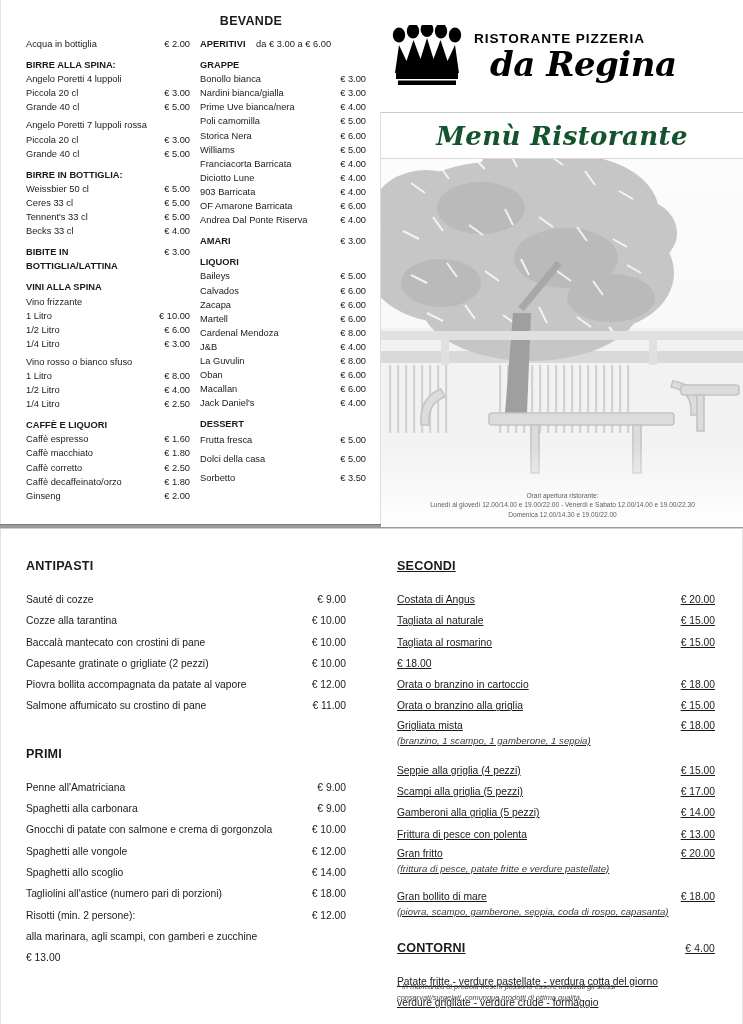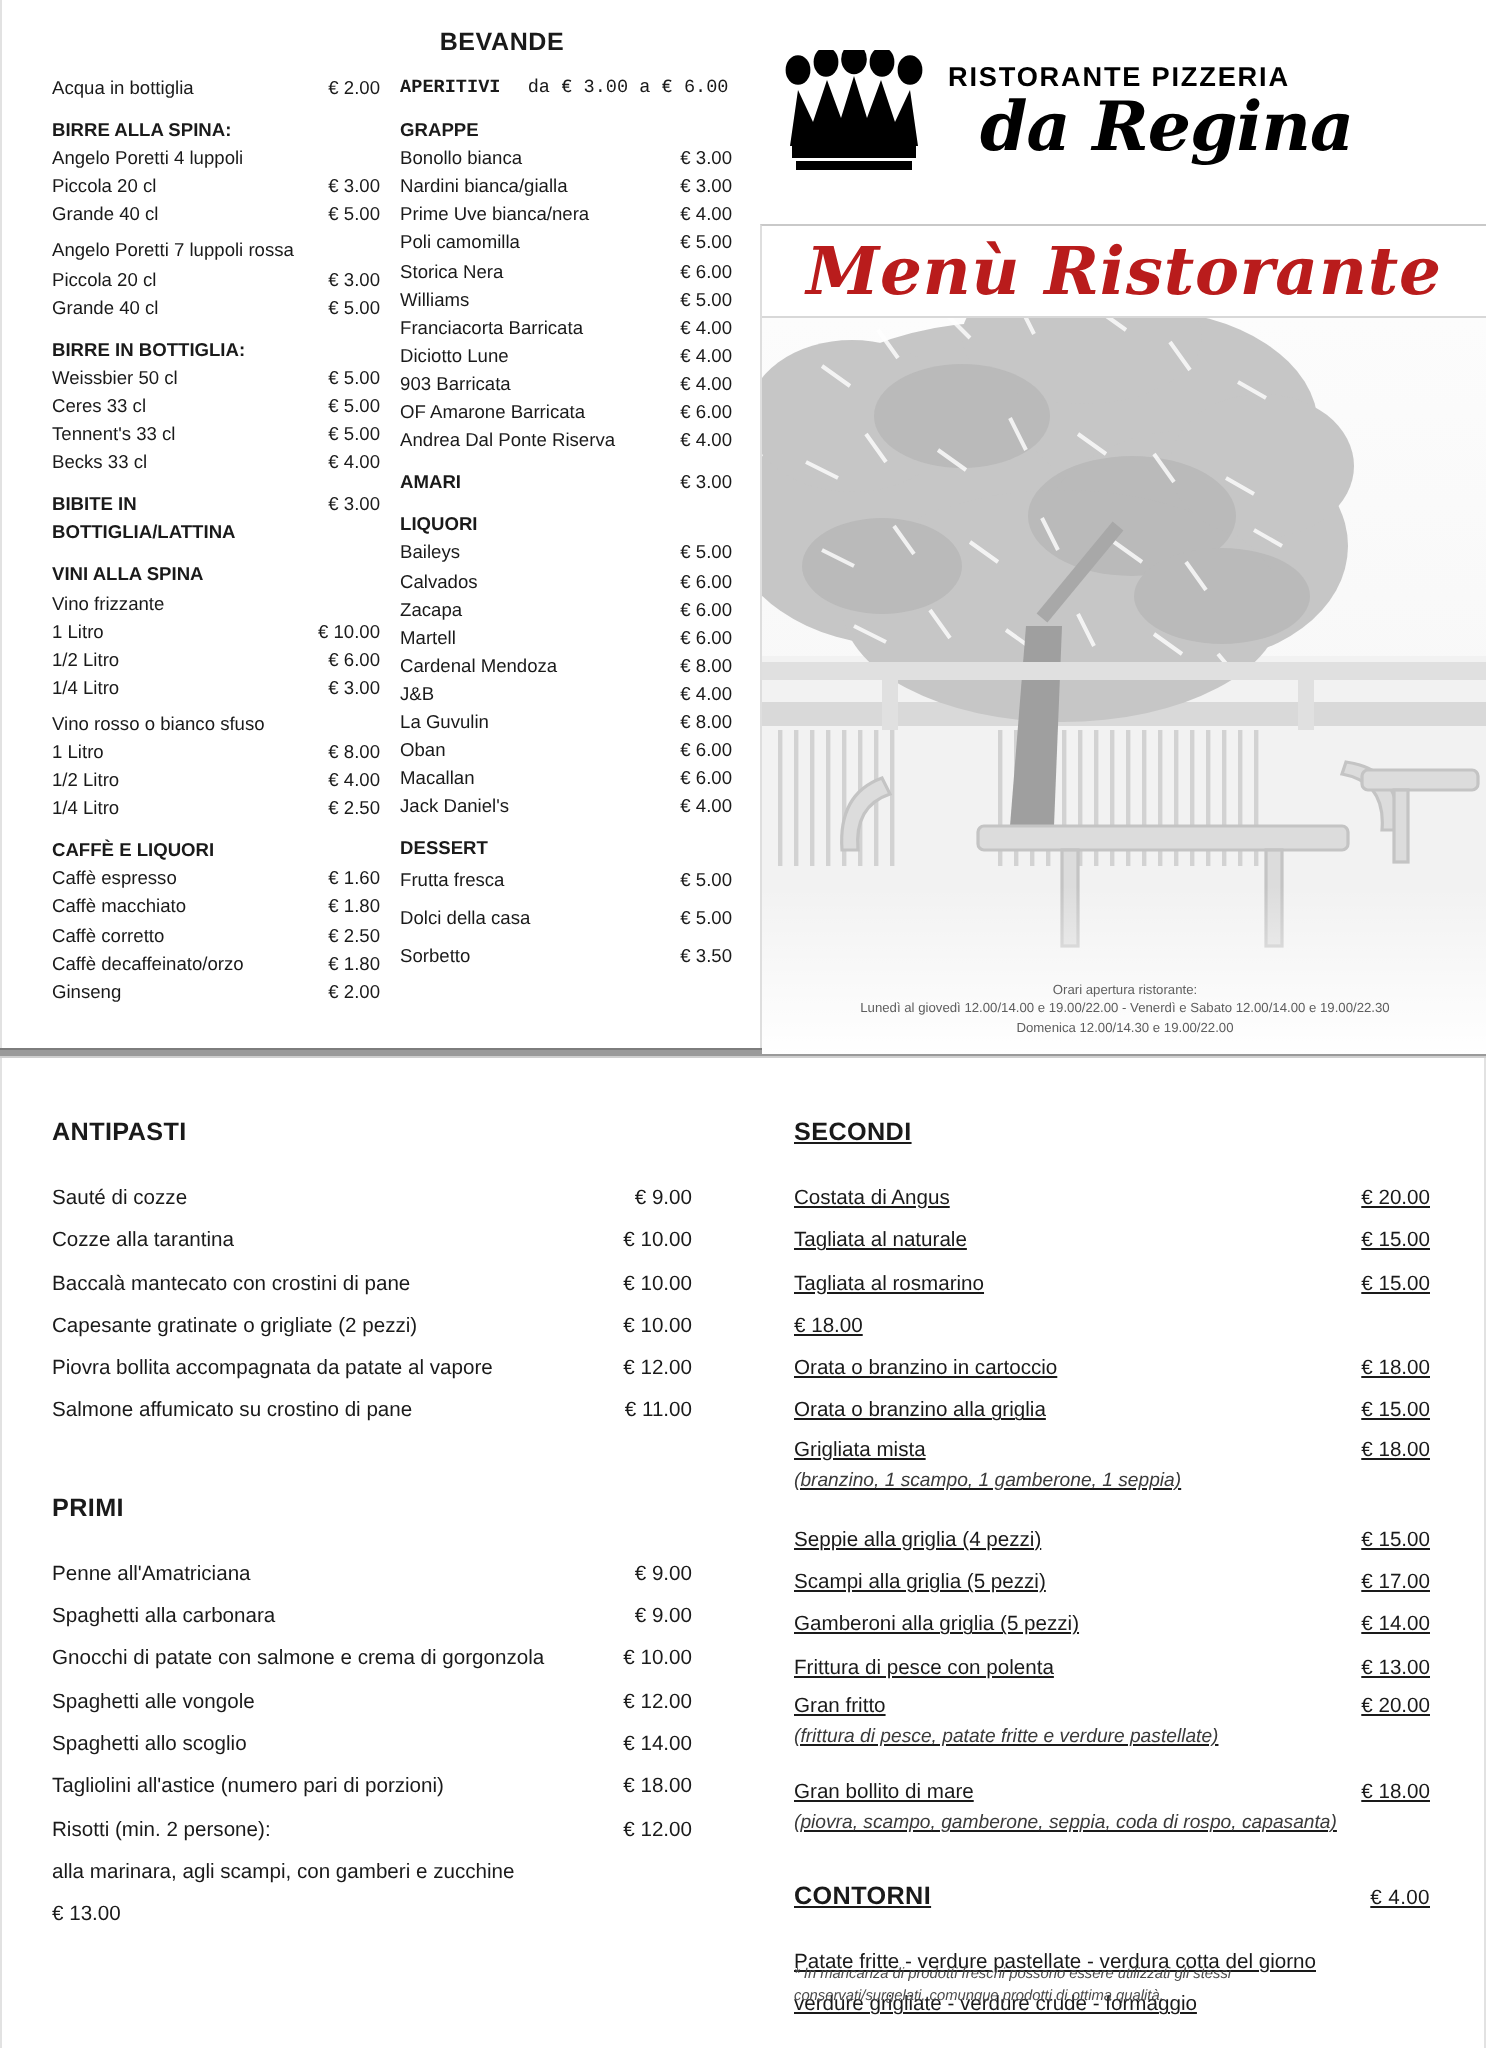--- a/index.html
+++ b/index.html
@@ -32,21 +32,21 @@
   .row .nm { padding-right: 5px; }
   .row .pr { font-variant-numeric: tabular-nums; text-align: right; }
   .head {
     font-size: 9.3px; font-weight: bold; line-height: 14.1px;
     display: flex; justify-content: space-between; white-space: nowrap;
   }
   .head.block { display:block; }
   .gap { height: 7px; }
   .gap-sm { height: 4px; }
   .sub { font-size: 9.3px; line-height: 14.1px; }
-  .inline-head { font-size: 9.3px; font-weight: bold; line-height: 14.1px; font-family: Liberation Mono, monospace; }
+  .inline-head { font-size: 9.3px; font-weight: bold; line-height: 14.1px; }
   .inline-head .sfx { font-weight: normal; }
   .row.loose { line-height: 19px; }
 
   
   .hero {
     position: absolute; right: 0; top: 0; width: 371px; height: 527px;
     background: #fff;
   }
   .logo-area {
     position: relative; height: 112px; width: 371px;
@@ -73,21 +73,21 @@
     overflow: hidden; background: #fbfbfb;
   }
   .menu-title-band {
     position: relative; height: 46px; background:#ffffff;
     border-bottom: 1px solid #d8d8d8; z-index: 3;
     display:flex; align-items:center; justify-content:center;
   }
   .menu-title {
     font-family: "DejaVu Serif", serif;
     font-style: italic; font-weight: bold;
-    font-size: 33px; letter-spacing: .4px; color: #b91c1c;
+    font-size: 26px; letter-spacing: .4px; color: #14532d;
   }
   .photo-canvas { position:absolute; left:0; top:0; width:363px; height:415px; z-index:1; }
   .hours {
     position: absolute; left: 0; bottom: 8px; width: 363px; z-index: 4;
     text-align: center; font-size: 6.6px; line-height: 9.5px; color: #5e5e5e;
   }
 
   
   .divider {
     position: absolute; left: 0; top: 524px; width: 743px; height: 5px;

